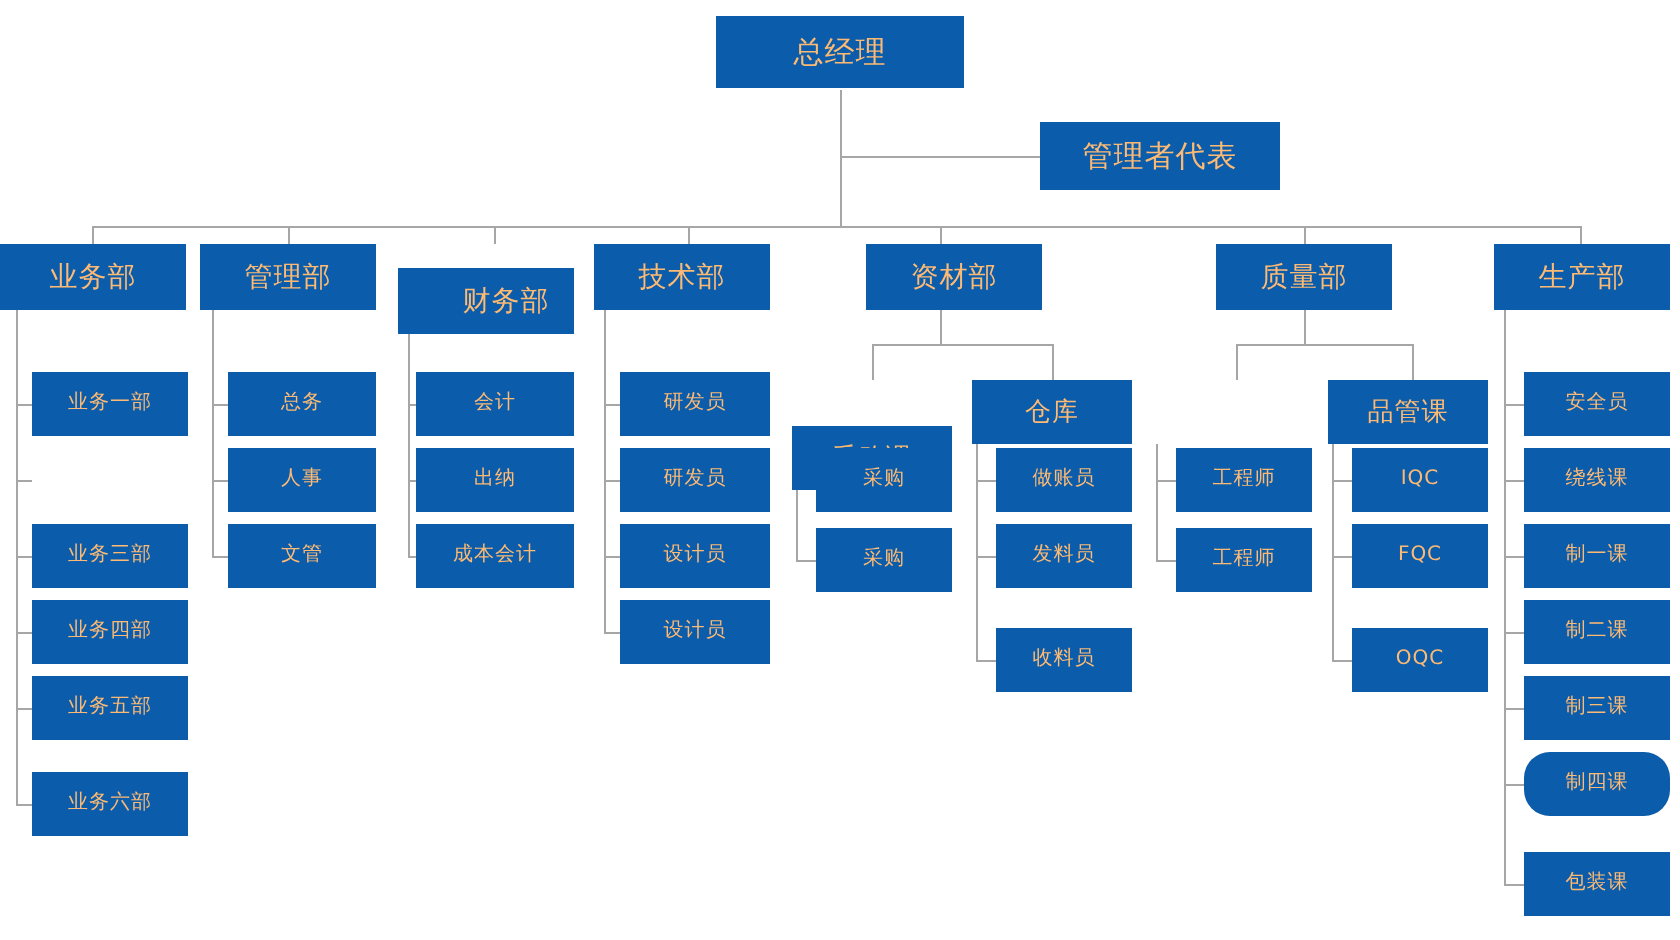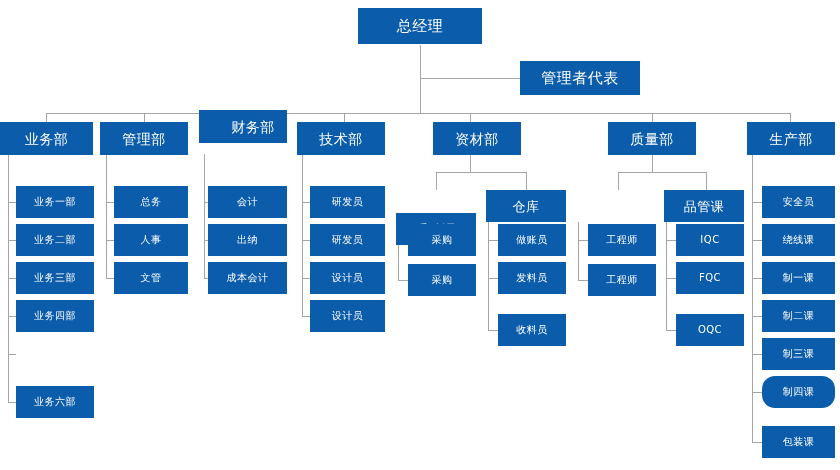--- a/index.html
+++ b/index.html
@@ -7,21 +7,21 @@
     width:840px;height:470px;
     background:#ffffff;
     font-family:"DejaVu Sans","Liberation Sans",sans-serif;
     overflow:hidden;
   }
   #chart{position:relative;width:840px;height:470px;}
 
   .node{
     position:absolute;
     background:#0b5caa;
-    color:#ffffff;
+    color:#fdba74;
     display:flex;
     align-items:center;
     justify-content:center;
     font-size:14px;
     line-height:1;
     letter-spacing:0.5px;
     white-space:nowrap;
     box-sizing:border-box;
     z-index:2;
   }
@@ -111,30 +111,30 @@
   <div class="ln h" style="left:752px;top:354px;width:10px;"></div>
   <div class="ln h" style="left:752px;top:392px;width:10px;"></div>
   <div class="ln h" style="left:752px;top:442px;width:10px;"></div>
 
   <div class="node root" style="left:358px;top:8px;width:124px;height:36px;">总经理</div>
 
   <div class="node root" style="left:520px;top:61px;width:120px;height:34px;">管理者代表</div>
 
   <div class="node dept" style="left:0px;top:122px;width:93px;height:33px;">业务部</div>
   <div class="node dept" style="left:100px;top:122px;width:88px;height:33px;">管理部</div>
-  <div class="node dept" style="left:199px;top:110px;width:88px;height:33px;padding-left:20px;">财务部</div>
+  <div class="node dept" style="left:199px;top:134px;width:88px;height:33px;padding-left:20px;">财务部</div>
   <div class="node dept" style="left:297px;top:122px;width:88px;height:33px;">技术部</div>
   <div class="node dept" style="left:433px;top:122px;width:88px;height:33px;">资材部</div>
   <div class="node dept" style="left:608px;top:122px;width:88px;height:33px;">质量部</div>
   <div class="node dept" style="left:747px;top:122px;width:88px;height:33px;">生产部</div>
 
   <div class="node leaf" style="left:16px;top:186px;width:78px;height:32px;">业务一部</div>
-  <div class="node leaf" style="left:16px;top:224px;width:78px;height:32px;">业务二部</div>
   <div class="node leaf" style="left:16px;top:262px;width:78px;height:32px;">业务三部</div>
   <div class="node leaf" style="left:16px;top:300px;width:78px;height:32px;">业务四部</div>
+  <div class="node leaf" style="left:16px;top:338px;width:78px;height:32px;">业务五部</div>
   <div class="node leaf" style="left:16px;top:386px;width:78px;height:32px;">业务六部</div>
 
   <div class="node leaf" style="left:114px;top:186px;width:74px;height:32px;">总务</div>
   <div class="node leaf" style="left:114px;top:224px;width:74px;height:32px;">人事</div>
   <div class="node leaf" style="left:114px;top:262px;width:74px;height:32px;">文管</div>
 
   <div class="node leaf" style="left:208px;top:186px;width:79px;height:32px;">会计</div>
   <div class="node leaf" style="left:208px;top:224px;width:79px;height:32px;">出纳</div>
   <div class="node leaf" style="left:208px;top:262px;width:79px;height:32px;">成本会计</div>
 

